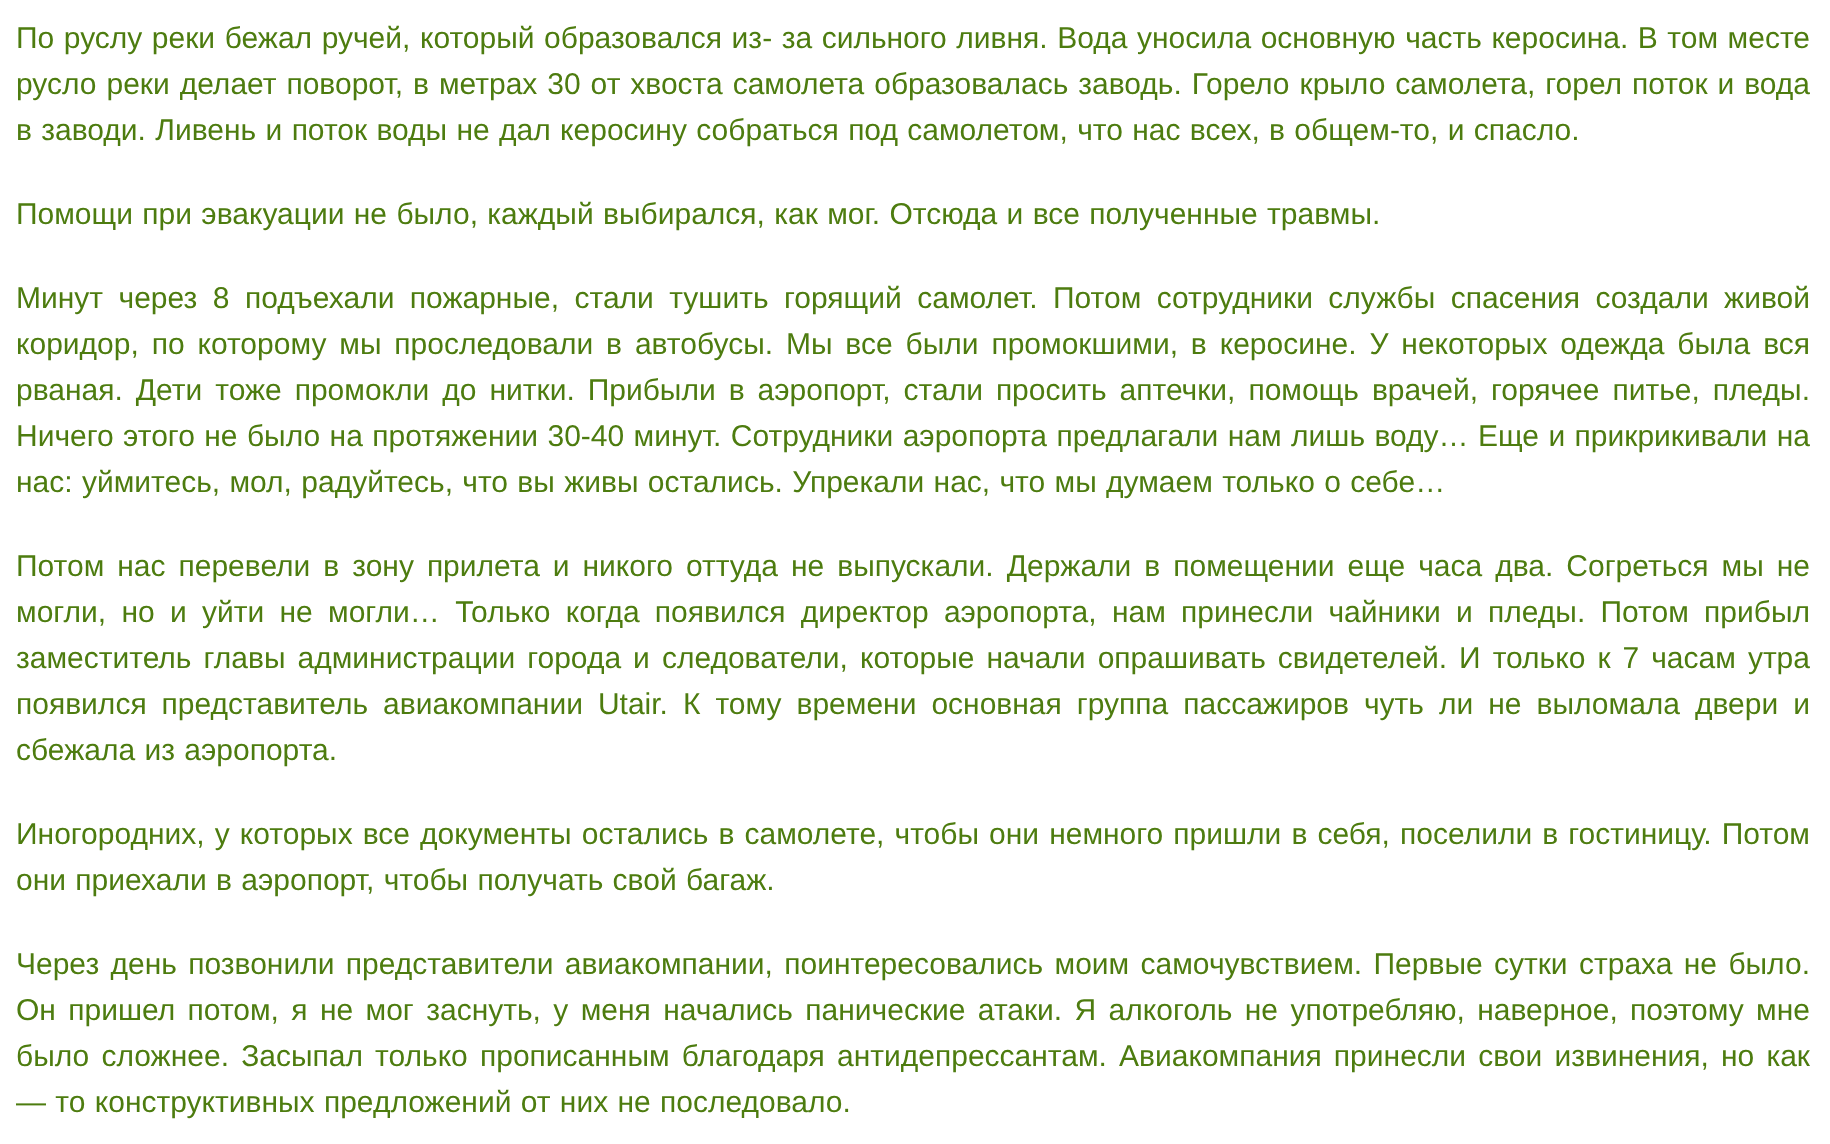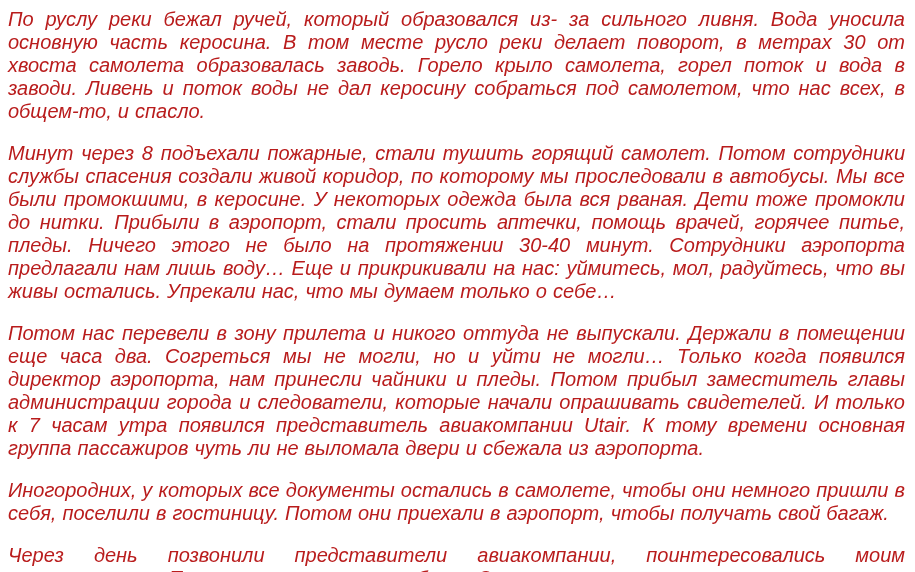--- a/index.html
+++ b/index.html
@@ -12,34 +12,34 @@
     height: 572px;
     font-family: "Liberation Sans", sans-serif;
     color: #3a3a3a;
   }
   .doc {
     box-sizing: border-box;
     width: 915px;
     padding: 8px 10px 0 8px;
   }
   .para {
-    font-size: 20px;
+    font-size: 15px;
     line-height: 23px;
     text-align: justify;
     margin: 0 0 19px 0;
-    color: #b91c1c;
+    color: #4d7c0f;
     word-spacing: 0.5px;
-    font-style: italic;
   }
   .para:last-child {
     margin-bottom: 0;
   }
 </style>
 </head>
 <body>
 
 <div class="doc">
   <p class="para">По руслу реки бежал ручей, который образовался из- за сильного ливня. Вода уносила основную часть керосина. В том месте русло реки делает поворот, в метрах 30 от хвоста самолета образовалась заводь. Горело крыло самолета, горел поток и вода в заводи. Ливень и поток воды не дал керосину собраться под самолетом, что нас всех, в общем-то, и спасло.</p>
+  <p class="para">Помощи при эвакуации не было, каждый выбирался, как мог. Отсюда и все полученные травмы.</p>
   <p class="para">Минут через 8 подъехали пожарные, стали тушить горящий самолет. Потом сотрудники службы спасения создали живой коридор, по которому мы проследовали в автобусы. Мы все были промокшими, в керосине. У некоторых одежда была вся рваная. Дети тоже промокли до нитки. Прибыли в аэропорт, стали просить аптечки, помощь врачей, горячее питье, пледы. Ничего этого не было на протяжении 30-40 минут. Сотрудники аэропорта предлагали нам лишь воду… Еще и прикрикивали на нас: уймитесь, мол, радуйтесь, что вы живы остались. Упрекали нас, что мы думаем только о себе…</p>
   <p class="para">Потом нас перевели в зону прилета и никого оттуда не выпускали. Держали в помещении еще часа два. Согреться мы не могли, но и уйти не могли… Только когда появился директор аэропорта, нам принесли чайники и пледы. Потом прибыл заместитель главы администрации города и следователи, которые начали опрашивать свидетелей. И только к 7 часам утра появился представитель авиакомпании Utair. К тому времени основная группа пассажиров чуть ли не выломала двери и сбежала из аэропорта.</p>
   <p class="para">Иногородних, у которых все документы остались в самолете, чтобы они немного пришли в себя, поселили в гостиницу. Потом они приехали в аэропорт, чтобы получать свой багаж.</p>
   <p class="para">Через день позвонили представители авиакомпании, поинтересовались моим самочувствием. Первые сутки страха не было. Он пришел потом, я не мог заснуть, у меня начались панические атаки. Я алкоголь не употребляю, наверное, поэтому мне было сложнее. Засыпал только прописанным благодаря антидепрессантам. Авиакомпания принесли свои извинения, но как — то конструктивных предложений от них не последовало.</p>
 </div>
 
 </body></html>

